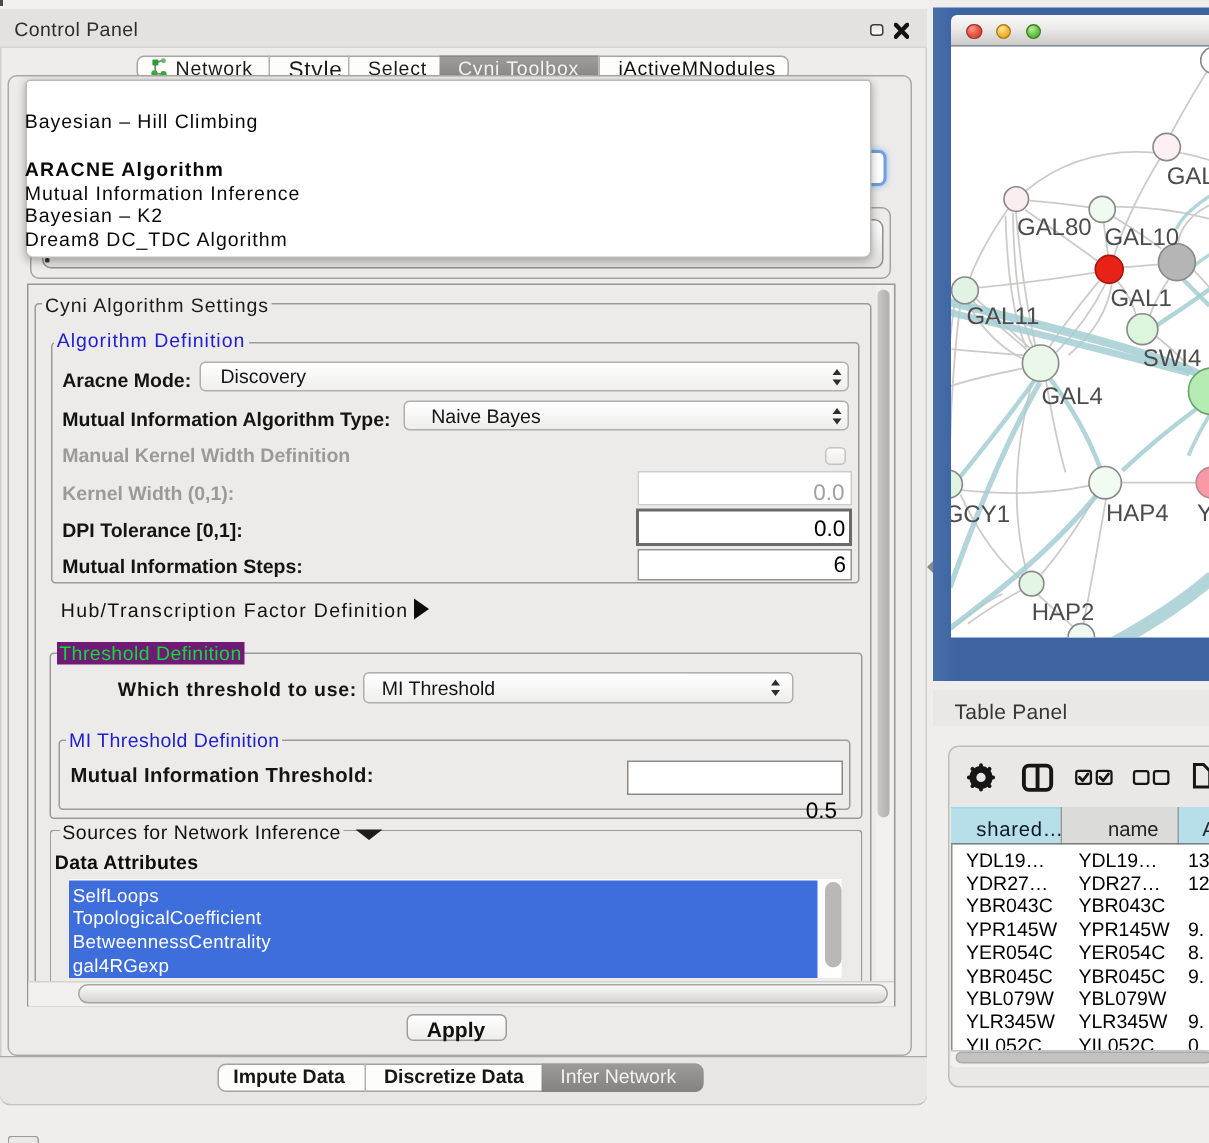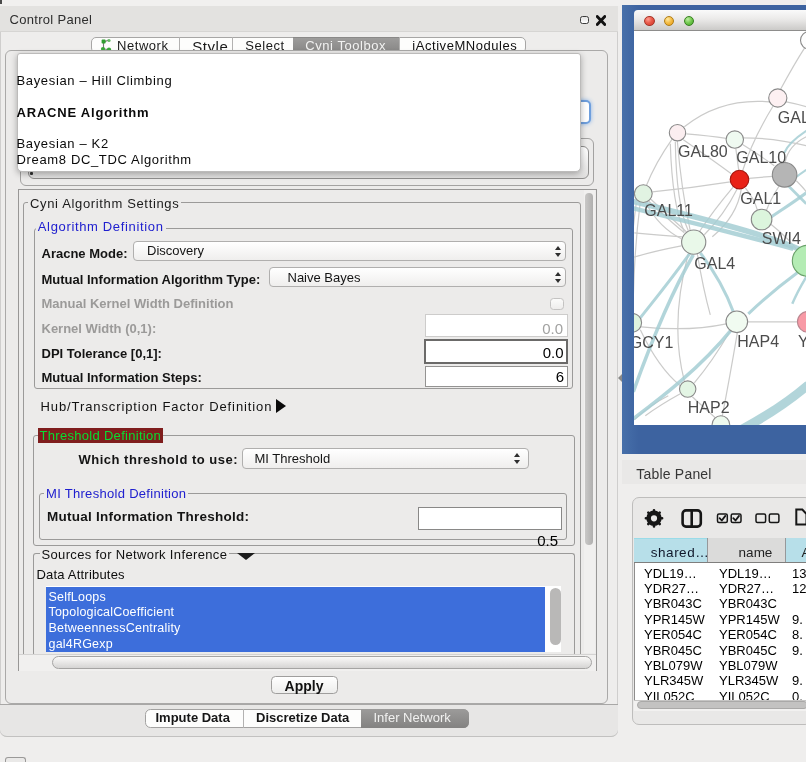--- a/index.html
+++ b/index.html
@@ -88,37 +88,37 @@
 <div class="txt" style="left:424px;top:344px;width:139.5px;text-align:right;font-size:15px;color:#000;">0.0</div>
 
 <div class="txt" style="left:41.5px;top:369.5px;font-size:13px;font-weight:bold;color:#141414;">Mutual Information Steps:</div>
 <div class="abs" style="left:424.5px;top:366px;width:143.5px;height:21px;background:#fff;border:1px solid #949392;"></div>
 <div class="txt" style="left:424.5px;top:368px;width:139.5px;text-align:right;font-size:15px;color:#000;">6</div>
 
 <div class="txt" style="left:40.5px;top:398.5px;font-size:13px;letter-spacing:0.9px;color:#111;">Hub/Transcription Factor Definition</div>
 <div class="abs" style="left:275.5px;top:399px;width:0;height:0;border-left:10px solid #0a0a0a;border-top:7px solid transparent;border-bottom:7px solid transparent;"></div>
 
 <div class="abs" style="left:33px;top:435px;width:542px;height:111px;border:1px solid #9b9a99;border-radius:3px;"></div>
-<div class="txt" style="left:37.5px;top:428px;font-size:13px;letter-spacing:0.3px;color:#06df33;background:#7f1d1d;padding:0 2px;">Threshold Definition</div>
+<div class="txt" style="left:37.5px;top:428px;font-size:13px;letter-spacing:0.3px;color:#06df33;background:#701a75;padding:0 2px;">Threshold Definition</div>
 
 <div class="txt" style="left:78.5px;top:451.5px;font-size:13px;font-weight:bold;letter-spacing:0.5px;color:#141414;">Which threshold to use:</div>
 <div class="combo" style="left:241.5px;top:447.5px;width:287.5px;height:21.5px;"></div>
 <div class="txt" style="left:254.5px;top:450.5px;font-size:13px;color:#141414;">MI Threshold</div>
 <div class="spin" style="left:513.5px;top:452.5px;"></div>
 
 <div class="abs" style="left:39px;top:493px;width:528px;height:47px;border:1px solid #9b9a99;border-radius:3px;"></div>
 <div class="txt" style="left:44px;top:485.5px;font-size:13px;letter-spacing:0.3px;color:#2020cf;background:#ecebea;padding:0 2px;">MI Threshold Definition</div>
 <div class="txt" style="left:47px;top:509px;font-size:13.5px;font-weight:bold;letter-spacing:0.25px;color:#141414;">Mutual Information Threshold:</div>
 <div class="abs" style="left:418px;top:506.5px;width:144px;height:23px;background:#fff;border:1px solid #898887;"></div>
 <div class="txt" style="left:418px;top:510.5px;width:140px;text-align:right;font-size:15px;color:#000;margin-top:21px;">0.5</div>
 
 <div class="abs" style="left:33px;top:553px;width:542px;height:103px;border:1px solid #9b9a99;border-radius:3px;border-bottom:none;"></div>
 <div class="txt" style="left:39.5px;top:547px;font-size:13px;letter-spacing:0.35px;color:#111;background:#ecebea;padding:0 2px;">Sources for Network Inference</div>
 <div class="abs" style="left:236.5px;top:553px;width:0;height:0;border-top:7px solid #1c1c1c;border-left:9.5px solid transparent;border-right:9.5px solid transparent;"></div>
-<div class="txt" style="left:36.5px;top:566.8px;font-size:13px;font-weight:normal;letter-spacing:0.2px;color:#0c0c0c;">Data Attributes</div>
+<div class="txt" style="left:36.5px;top:566.8px;font-size:13px;font-weight:bold;letter-spacing:0.2px;color:#0c0c0c;">Data Attributes</div>
 
 <div class="abs" style="left:45.5px;top:585.5px;width:515.5px;height:66px;background:#fff;"></div>
 <div class="abs" style="left:45.5px;top:587px;width:499.5px;height:64.5px;background:#3d6edb;"></div>
 <div class="txt" style="left:48.5px;top:589.6px;font-size:12.5px;letter-spacing:0.2px;color:#fff;">SelfLoops</div>
 <div class="txt" style="left:48.5px;top:605.4px;font-size:12.5px;letter-spacing:0.2px;color:#fff;">TopologicalCoefficient</div>
 <div class="txt" style="left:48.5px;top:621.3px;font-size:12.5px;letter-spacing:0.2px;color:#fff;">BetweennessCentrality</div>
 <div class="txt" style="left:48.5px;top:637.2px;font-size:12.5px;letter-spacing:0.2px;color:#fff;">gal4RGexp</div>
 <div class="abs" style="left:549.5px;top:588px;width:11px;height:57px;background:#b9b8b7;border-radius:5.5px;"></div>
 </div>
 
@@ -137,20 +137,21 @@
 <div class="abs" style="left:242.7px;top:708.6px;width:1px;height:19px;background:#b3b2b1;"></div>
 <div class="abs" style="left:361.4px;top:708.6px;width:107.2px;height:19px;background:linear-gradient(#9c9b9a,#838281);border-radius:0 5.5px 5.5px 0;"></div>
 <div class="txt" style="left:155.5px;top:710px;font-size:13px;font-weight:600;color:#161616;">Impute Data</div>
 <div class="txt" style="left:256px;top:710px;font-size:13px;font-weight:600;color:#161616;">Discretize Data</div>
 <div class="txt" style="left:373.5px;top:710px;font-size:13px;color:#f1f1f0;">Infer Network</div>
 </div>
 
 <div class="abs" style="left:17px;top:52.5px;width:564px;height:119px;background:#ffffff;border:1px solid #bcbbba;border-radius:3px 3px 5px 5px;box-shadow:0 2px 6px rgba(0,0,0,0.30);"></div>
 <div class="txt" style="left:16.5px;top:73.2px;font-size:13px;letter-spacing:0.65px;color:#0a0a0a;">Bayesian – Hill Climbing</div>
 <div class="txt" style="left:16.5px;top:104.8px;font-size:13px;font-weight:bold;letter-spacing:0.8px;color:#0a0a0a;">ARACNE Algorithm</div>
+<div class="txt" style="left:16.5px;top:120.6px;font-size:13px;letter-spacing:0.65px;color:#0a0a0a;">Mutual Information Inference</div>
 <div class="txt" style="left:16.5px;top:136.4px;font-size:13px;letter-spacing:0.65px;color:#0a0a0a;">Bayesian – K2</div>
 <div class="txt" style="left:16.5px;top:152.2px;font-size:13px;letter-spacing:0.65px;color:#0a0a0a;">Dream8 DC_TDC Algorithm</div>
 
 <div class="abs" style="left:622.2px;top:4.6px;width:183.8px;height:449.4px;background:linear-gradient(90deg,#4770aa 0%,#3d63a0 9%,#3d63a0 100%);"></div>
 <div id="nettitle">
 <div class="abs" style="left:633.7px;top:10.2px;width:172.3px;height:21px;background:linear-gradient(#fafafa 0%,#ebeae9 45%,#cbcac8 100%);border-bottom:1px solid #8e8d8c;border-radius:4px 0 0 0;"></div>
 <div class="abs" style="left:644.2px;top:16px;width:10.4px;height:10.4px;border-radius:50%;background:radial-gradient(circle at 35% 28%,#ff9c91,#e85948 48%,#d0352a);border:1px solid #a53528;"></div>
 <div class="abs" style="left:663.9px;top:16px;width:10.4px;height:10.4px;border-radius:50%;background:radial-gradient(circle at 35% 28%,#ffe9a0,#f4bc45 48%,#e89a15);border:1px solid #b07d14;"></div>
 <div class="abs" style="left:683.5px;top:16px;width:10.4px;height:10.4px;border-radius:50%;background:radial-gradient(circle at 35% 28%,#bdeca2,#74ca50 48%,#42a328);border:1px solid #377f20;"></div>
 </div>

